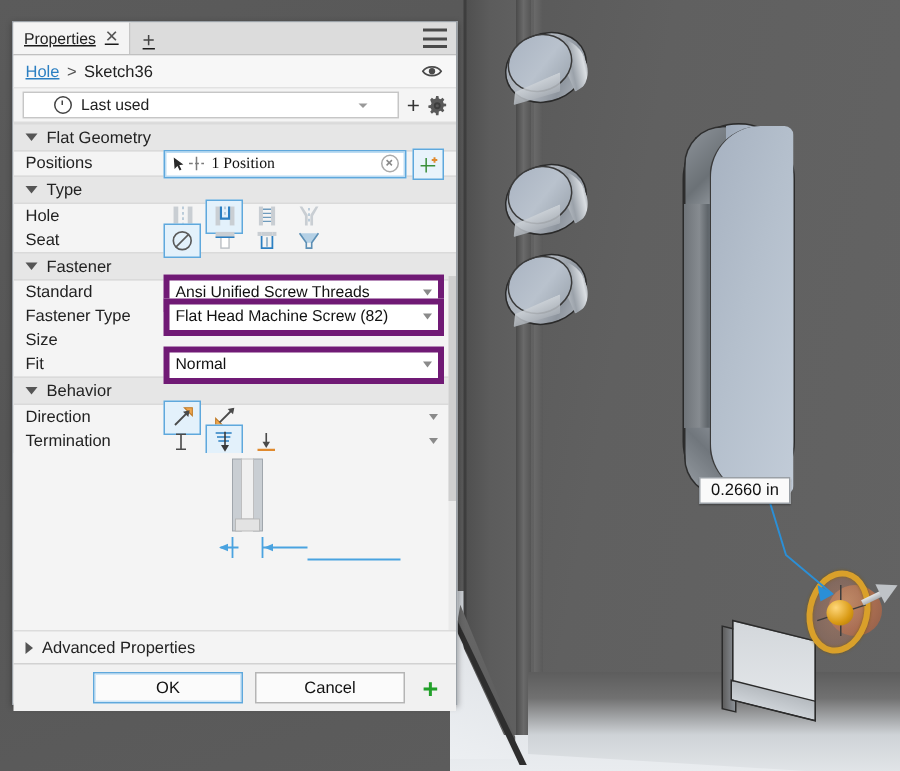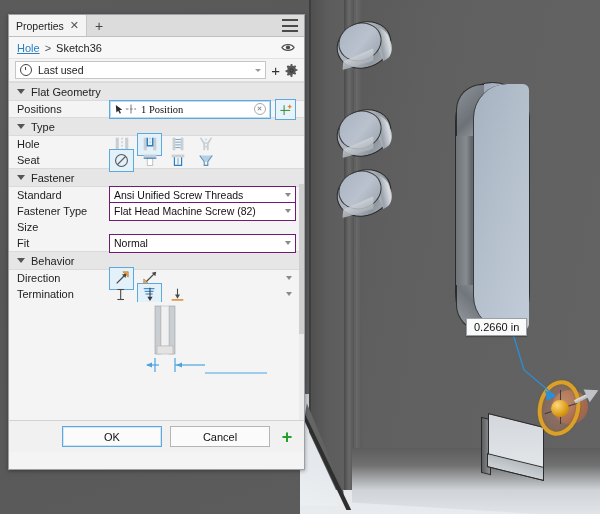--- a/index.html
+++ b/index.html
@@ -126,40 +126,40 @@
   .leader{position:absolute;left:0;top:0;width:600px;height:514px;pointer-events:none;}
   .callout3d{position:absolute;left:466px;top:318px;
     background:#fafafa;border:1px solid #9aa0a6;padding:2px 7px;
     font-size:11px;color:#111;white-space:nowrap;box-shadow:0 1px 1px rgba(0,0,0,.25);}
 
   
   .panel{position:absolute;left:8px;top:14px;width:297px;height:456px;
     background:#f4f4f4;border:1px solid #9aa0a6;box-sizing:border-box;
     box-shadow:0 1px 4px rgba(0,0,0,.35);}
   .tabstrip{height:21px;background:#dcdcdc;border-bottom:1px solid #c0c0c0;
-    display:flex;align-items:stretch;position:relative;}
+    display:flex;align-items:stretch;position:relative;text-decoration:underline;}
   .tab{background:#f4f4f4;border-right:1px solid #c6c6c6;
     display:flex;align-items:center;gap:6px;padding:0 7px;font-size:10.5px;color:#222;}
   .tab .x{font-size:11px;color:#555;cursor:pointer;line-height:1;}
   .tab-plus{display:flex;align-items:center;padding:0 8px;font-size:14px;color:#444;}
   .hamburger{position:absolute;right:6px;top:4px;width:16px;height:13px;
     display:flex;flex-direction:column;justify-content:space-between;cursor:pointer;}
   .hamburger i{display:block;height:2px;background:#4a4a4a;}
 
   .breadcrumb{height:21px;display:flex;align-items:center;padding:0 8px;
     background:#f7f7f7;border-bottom:1px solid #e2e2e2;position:relative;}
   .bc-link{color:#2b7fc2;text-decoration:underline;cursor:pointer;font-size:11px;}
   .bc-sep{margin:0 5px;color:#555;font-size:11px;}
   .bc-cur{color:#222;font-size:11px;}
   .eye{position:absolute;right:9px;top:5px;width:14px;height:11px;cursor:pointer;}
 
   .presetbar{height:22px;display:flex;align-items:center;gap:5px;padding:0 6px;
     background:#f4f4f4;border-bottom:1px solid #dcdcdc;}
   .preset-input{flex:1;height:16px;background:#fff;border:1px solid #c6c6c6;
-    display:flex;align-items:center;gap:6px;padding:0 4px;font-size:10.5px;color:#222;}
+    display:flex;align-items:center;gap:6px;padding:0 20px;font-size:10.5px;color:#222;}
   .clock{width:10px;height:10px;border:1.4px solid #444;border-radius:50%;position:relative;flex:0 0 auto;}
   .clock::after{content:"";position:absolute;left:4px;top:1.5px;width:1.2px;height:3.6px;background:#444;}
   .caret-sm{margin-left:auto;width:0;height:0;border-left:3px solid transparent;
     border-right:3px solid transparent;border-top:3.5px solid #999;}
   .ic-plus{font-size:15px;color:#333;cursor:pointer;line-height:1;}
   .gear{width:13px;height:13px;cursor:pointer;}
 
   .scroller{height:calc(100% - 21px - 21px - 22px - 21px - 31px);overflow:hidden;position:relative;
     background:#f4f4f4;}
   .sect-head{height:17px;background:#e6e6e6;border-top:1px solid #dadada;border-bottom:1px solid #dadada;
@@ -174,21 +174,21 @@
   .field{flex:1;height:17px;background:#fff;border:1px solid #c2c2c2;
     display:flex;align-items:center;padding:0 4px;font-size:10.5px;color:#111;position:relative;}
   .field.focus{border-color:#5fa8dc;box-shadow:0 0 0 1px #bcdcf3 inset;font-family:Liberation Serif, serif;}
   .field .val{margin-left:4px;}
   .arrow-ic{width:11px;height:11px;flex:0 0 auto;}
   .cross-ic{width:12px;height:12px;flex:0 0 auto;}
   .clear-x{margin-left:auto;width:10px;height:10px;border:1px solid #aaa;border-radius:50%;
     position:relative;cursor:pointer;}
   .clear-x::before,.clear-x::after{content:"";position:absolute;left:1.5px;top:4px;width:5px;height:1px;background:#888;}
   .clear-x::before{transform:rotate(45deg);} .clear-x::after{transform:rotate(-45deg);}
-  .sel{flex:1;height:17px;background:#fff;border:1px solid #701a75;
+  .sel{flex:1;height:17px;background:#fff;border:4px solid #701a75;
     display:flex;align-items:center;padding:0 4px;font-size:10.5px;color:#111;cursor:pointer;}
   .sel .cv{flex:1;}
   .sel .dd{width:0;height:0;border-left:3.5px solid transparent;
     border-right:3.5px solid transparent;border-top:4px solid #8a8a8a;}
   .ddplain{width:14px;display:flex;justify-content:center;align-items:center;cursor:pointer;}
   .ddplain span{width:0;height:0;border-left:3.5px solid transparent;
     border-right:3.5px solid transparent;border-top:4px solid #8a8a8a;}
 
   .btn-add{width:19px;height:19px;border:1px solid #5fa8dc;background:#e8f3fb;
     margin-left:4px;display:flex;align-items:center;justify-content:center;cursor:pointer;flex:0 0 auto;}
@@ -529,20 +529,24 @@
           <line x1="196" y1="71" x2="258" y2="71" stroke="#4aa3e0" stroke-width="1.2"></line>
         </svg>
         
       </div>
 
       <div class="pscroll">
           <i></i>
         </div>
     </div>
 
+    <div class="adv">
+      <span class="tri collapsed"></span>
+      <span>Advanced Properties</span>
+    </div>
 
     <div class="footer">
       <div class="btn primary">OK</div>
       <div class="btn">Cancel</div>
       <div class="foot-plus">+</div>
     </div>
   </div>
 </div>
 
 </body></html>

